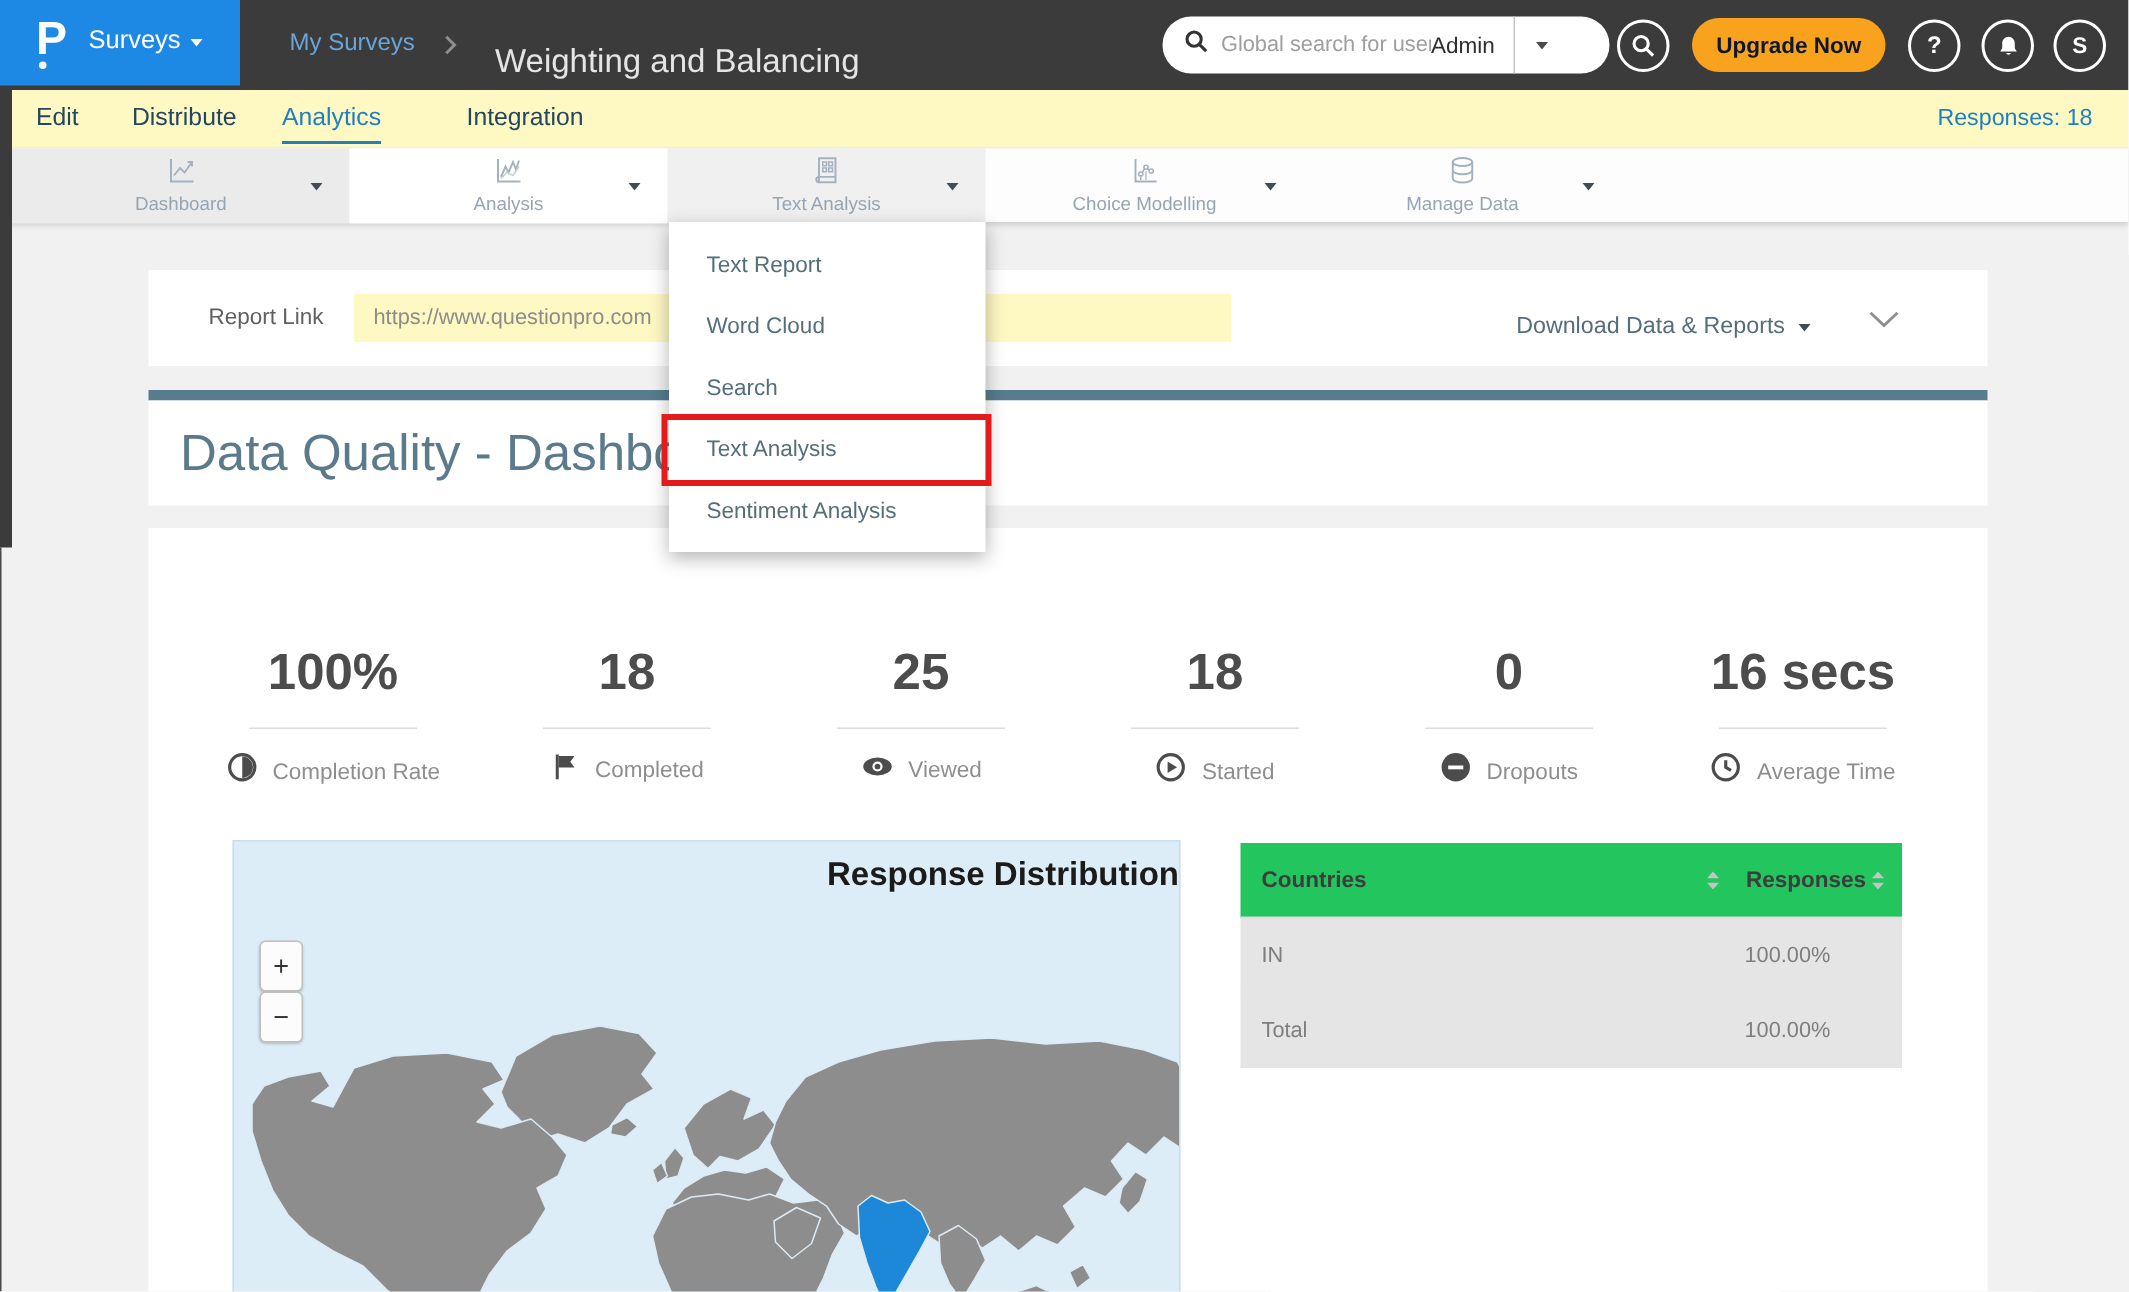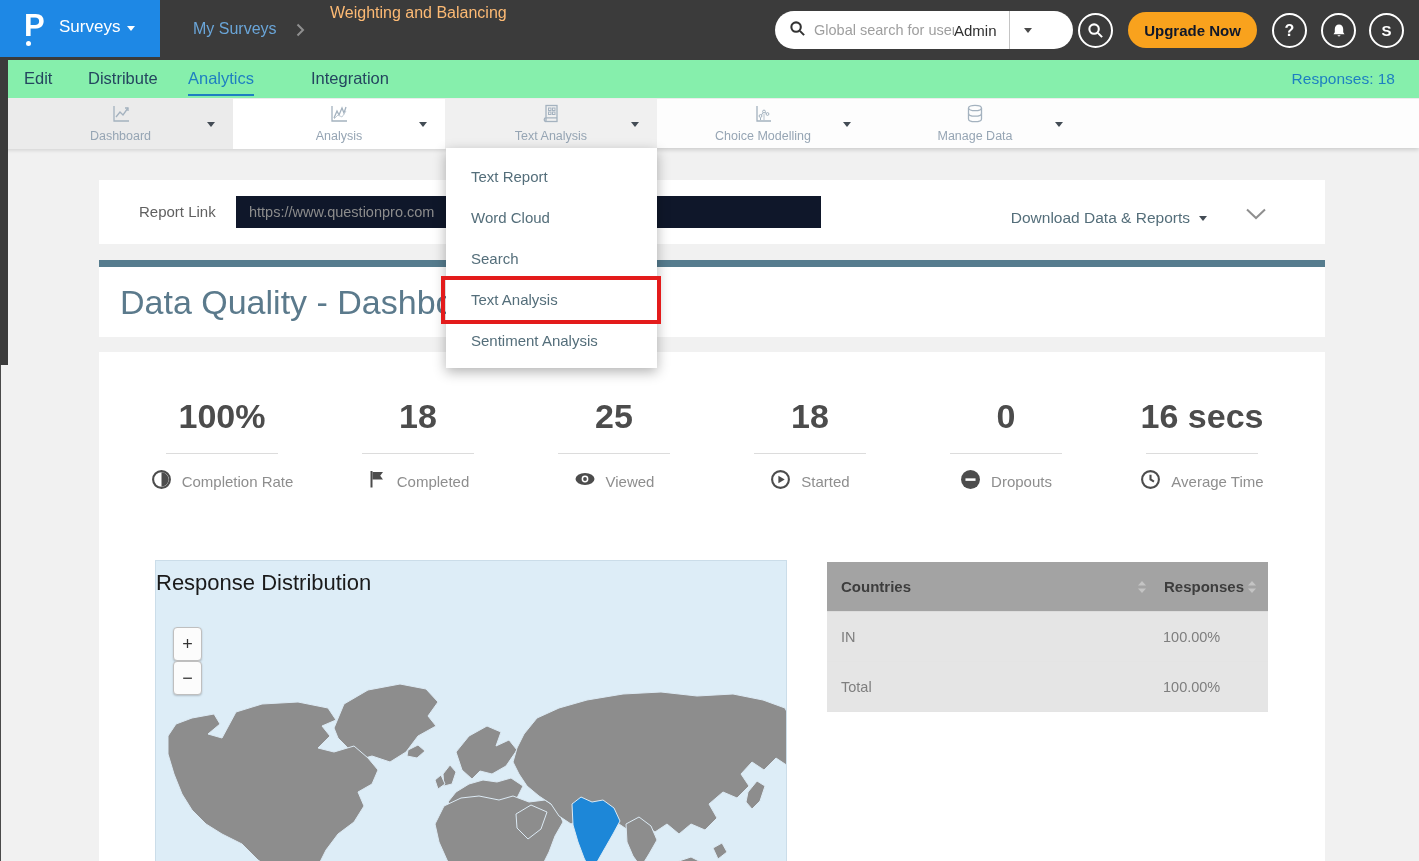--- a/index.html
+++ b/index.html
@@ -9,35 +9,35 @@
   
   #header { position:absolute; left:0; top:0; width:1419px; height:60px; background:#3b3b3b; z-index:60; }
   #logo-block { position:absolute; left:0; top:0; width:160px; height:57px; background:#1e88e5; color:#fff; cursor:pointer; }
   #logo-glyph { position:absolute; left:24px; top:8px; font-size:31px; font-weight:700; color:#fff; }
   #logo-dot { position:absolute; left:26px; top:41px; width:5px; height:5px; border-radius:50%; background:#fff; }
   #product-menu-label { position:absolute; left:59px; top:17px; font-size:17px; color:#fff; }
   .caret-down { width:0; height:0; border-left:4px solid transparent; border-right:4px solid transparent; border-top:5px solid #434c55; display:inline-block; }
   #logo-caret { position:absolute; left:127px; top:26px; border-top-color:#fff; }
   #crumb-parent { position:absolute; left:193px; top:20px; font-size:16px; color:#6aa5d8; cursor:pointer; }
   #crumb-sep { position:absolute; left:296px; top:23px; }
-  #crumb-current { position:absolute; left:330px; top:4px; font-size:16px; color:#fdba74; }
+  #crumb-current { position:absolute; left:330px; top:28px; font-size:22px; color:#e5e5e5; }
 
   #search-pill { position:absolute; left:775px; top:11px; width:298px; height:38px; background:#fff; border-radius:19px; display:flex; align-items:center; }
   #search-pill .mag { margin-left:14px; flex:0 0 auto; }
   #global-search-input { border:none; outline:none; background:transparent; font-size:14.5px; color:#555; width:140px; margin-left:8px; font-family:inherit; }
   #global-search-input::placeholder { color:#9e9e9e; }
   #search-scope { font-size:15px; color:#2f2f2f; margin-right:12px; }
   #search-divider { width:1px; height:38px; background:#c4c4c4; }
   #scope-caret-box { width:37px; display:flex; justify-content:center; cursor:pointer; }
 
   .circle-btn { position:absolute; top:13px; width:35px; height:35px; border:2px solid #fff; border-radius:50%; color:#fff; display:flex; align-items:center; justify-content:center; font-weight:700; cursor:pointer; background:transparent; }
   #upgrade-btn { position:absolute; left:1128px; top:12px; width:129px; height:36px; background:#f9a21d; border:none; border-radius:18px; color:#0f172a; font-size:15px; font-weight:700; cursor:pointer; font-family:inherit; }
 
   
-  #nav { position:absolute; left:0; top:60px; width:1419px; height:38px; background:#86efac; z-index:30; }
+  #nav { position:absolute; left:0; top:60px; width:1419px; height:38px; background:#fef9c3; z-index:30; }
   .nav-item { position:absolute; top:0; height:36px; line-height:36px; font-size:16.5px; color:#24465f; cursor:pointer; }
   .nav-item.active { color:#1e7fc1; border-bottom:2px solid #1e7fc1; }
   #responses-label { position:absolute; right:24px; top:0; height:38px; line-height:38px; font-size:15.5px; color:#1e7fc1; }
 
   
   #toolbar { position:absolute; left:0; top:98px; width:1419px; height:50px; background:#fdfdfd; border-top:1px solid #ececec; box-shadow:0 2px 4px rgba(0,0,0,0.15); z-index:20; }
   .tool-tab { position:absolute; top:0; height:50px; cursor:pointer; }
   .tool-tab .tab-icon { position:absolute; left:50%; margin-left:-11px; top:4px; }
   .tool-tab .tab-label { position:absolute; left:0; right:0; bottom:6px; text-align:center; font-size:12.5px; color:#96a5b4; }
   .tool-tab .caret-down { position:absolute; right:18px; top:23px; }
@@ -51,48 +51,48 @@
   #left-line { position:absolute; left:0; top:365px; width:1px; height:496px; background:#4a4a4a; z-index:35; }
 
   
   #ta-menu { position:absolute; left:446px; top:148px; width:211px; height:220px; background:#fff; box-shadow:0 4px 12px rgba(0,0,0,0.3); z-index:50; padding-top:8px; }
   .menu-item { height:41px; line-height:41px; padding-left:25px; font-size:15px; color:#546e7a; cursor:pointer; }
   #menu-highlight-box { position:absolute; left:441px; top:276px; width:220px; height:48px; border:4px solid #e31b1b; z-index:55; pointer-events:none; }
 
   
   #report-card { position:absolute; left:99px; top:180px; width:1226px; height:64px; background:#fff; }
   #report-link-label { position:absolute; left:40px; top:0; height:64px; line-height:64px; font-size:15px; color:#606060; }
-  #report-link-input { position:absolute; left:137px; top:16px; width:585px; height:32px; background:#0f172a; border:none; color:#8c8c8c; font-size:14.5px; padding:0 13px; font-family:inherit; outline:none; }
+  #report-link-input { position:absolute; left:137px; top:16px; width:585px; height:32px; background:#fef9c3; border:none; color:#8c8c8c; font-size:14.5px; padding:0 13px; font-family:inherit; outline:none; }
   #download-menu { position:absolute; right:118px; top:0; height:76px; display:flex; align-items:center; gap:9px; cursor:pointer; }
   #download-menu span { font-size:15.5px; color:#546e7a; }
   #report-chevron { position:absolute; right:58px; top:26px; cursor:pointer; }
 
   #slate-bar { position:absolute; left:99px; top:260px; width:1226px; height:7px; background:#567c8e; }
   #title-card { position:absolute; left:99px; top:267px; width:1226px; height:70px; background:#fff; }
   #page-title { position:absolute; left:21px; top:0; height:70px; line-height:70px; font-size:34px; color:#5b7a8c; white-space:nowrap; }
 
   #main-card { position:absolute; left:99px; top:352px; width:1226px; height:509px; background:#fff; }
   #stats-row { position:absolute; left:0; top:44px; width:1226px; padding:0 25px; display:flex; }
   .stat { flex:1 1 0; text-align:center; }
-  .stat-value { font-size:34px; font-weight:700; color:#4c4c4c; line-height:40px; }
+  .stat-value { font-size:34px; font-weight:700; color:#4c4c4c; line-height:40px;margin-top:32px; }
   .stat-divider { width:112px; height:1px; background:#dcdcdc; margin:17px auto 15px; }
   .stat-label-row { display:inline-flex; align-items:center; gap:10px; }
   .stat-label { font-size:15px; color:#8e8e8e; }
 
   
   #map-card { position:absolute; left:56px; top:208px; width:632px; height:310px; background:#ddedf7; border:1px solid #cbdde9; overflow:hidden; }
-  #map-title { position:absolute; left:0; right:0; top:9px; text-align:left; font-size:22px; font-weight:400; color:#1b1b1b; }
+  #map-title { position:absolute; left:0; right:0; top:9px; text-align:right; font-size:22px; font-weight:700; color:#1b1b1b; }
   .zoom-btn { position:absolute; left:17px; width:29px; height:34px; background:#fcfcfc; border:1px solid #bfbfbf; border-radius:4px; font-size:18px; color:#333; cursor:pointer; box-shadow:0 1px 2px rgba(0,0,0,0.2); font-family:inherit; line-height:30px; }
   #zoom-in-btn { top:66px; }
   #zoom-out-btn { top:100px; }
   #world-map { position:absolute; left:0; top:113px; }
 
   
   #countries-table { position:absolute; left:728px; top:210px; width:441px; }
-  #table-header { position:relative; height:50px; background:#a3a3a3; border-bottom:1px solid #dcdcdc; }
+  #table-header { position:relative; height:50px; background:#22c55e; border-bottom:1px solid #dcdcdc; }
   .th { position:absolute; top:0; height:50px; line-height:50px; font-size:15px; font-weight:700; color:#3d3d3d; cursor:pointer; }
   .sort-icon { position:absolute; top:18px; cursor:pointer; }
   .trow { position:relative; height:50px; border-bottom:1px solid #e4e4e4; background:#e5e5e5; }
   .td { position:absolute; top:0; height:50px; line-height:50px; font-size:14.5px; color:#7e7e7e; }
 </style>
 </head>
 <body>
 
 <div id="header">
   <div id="logo-block">

